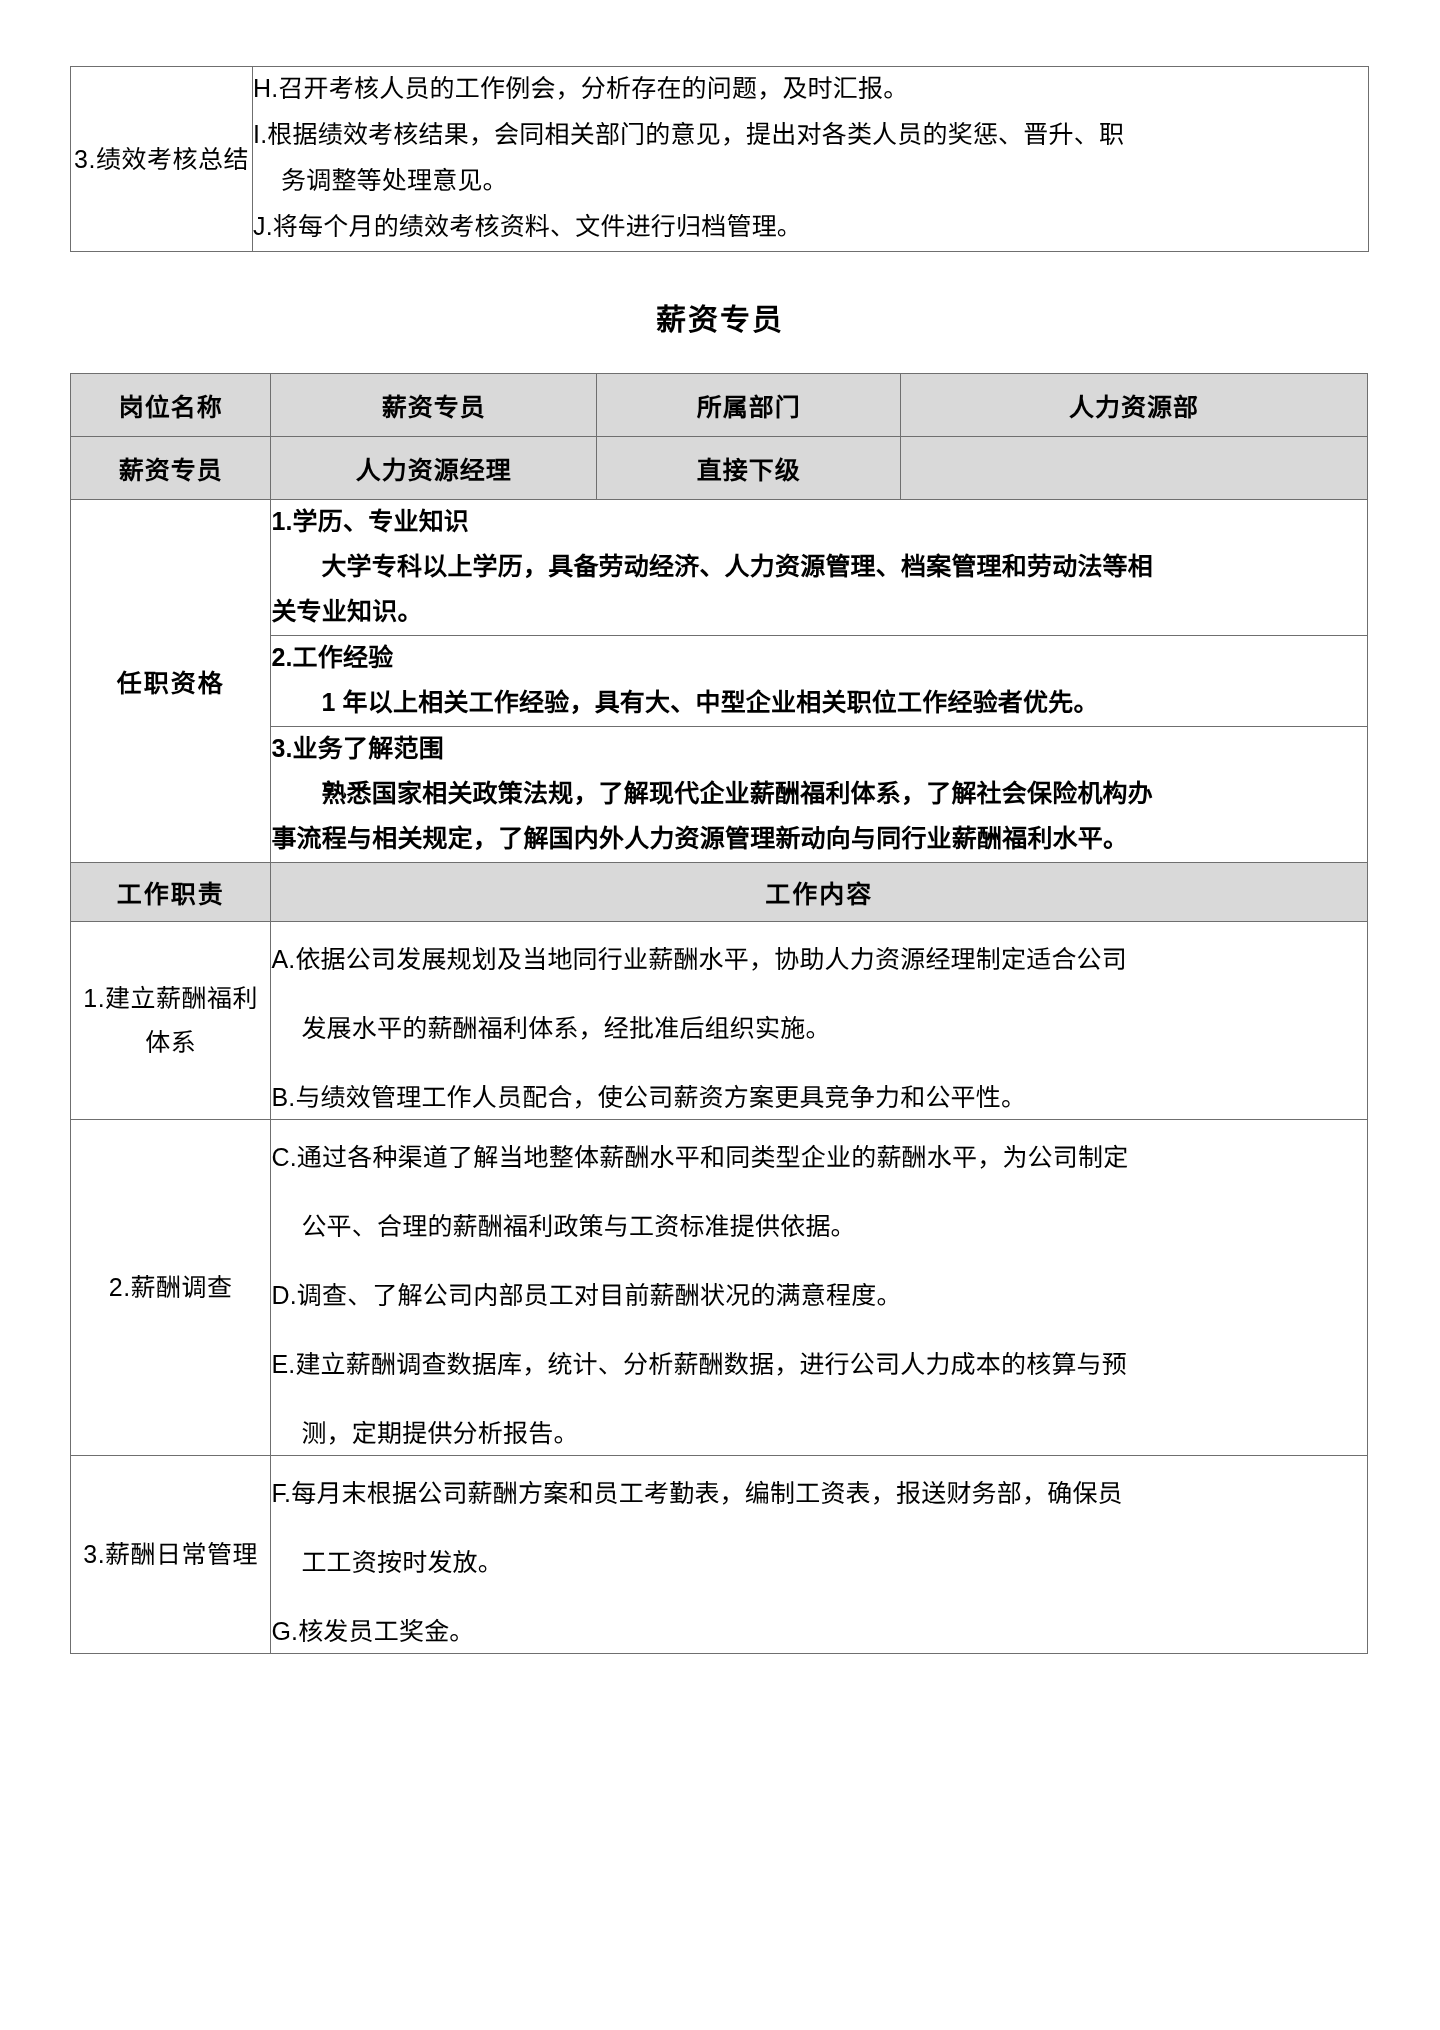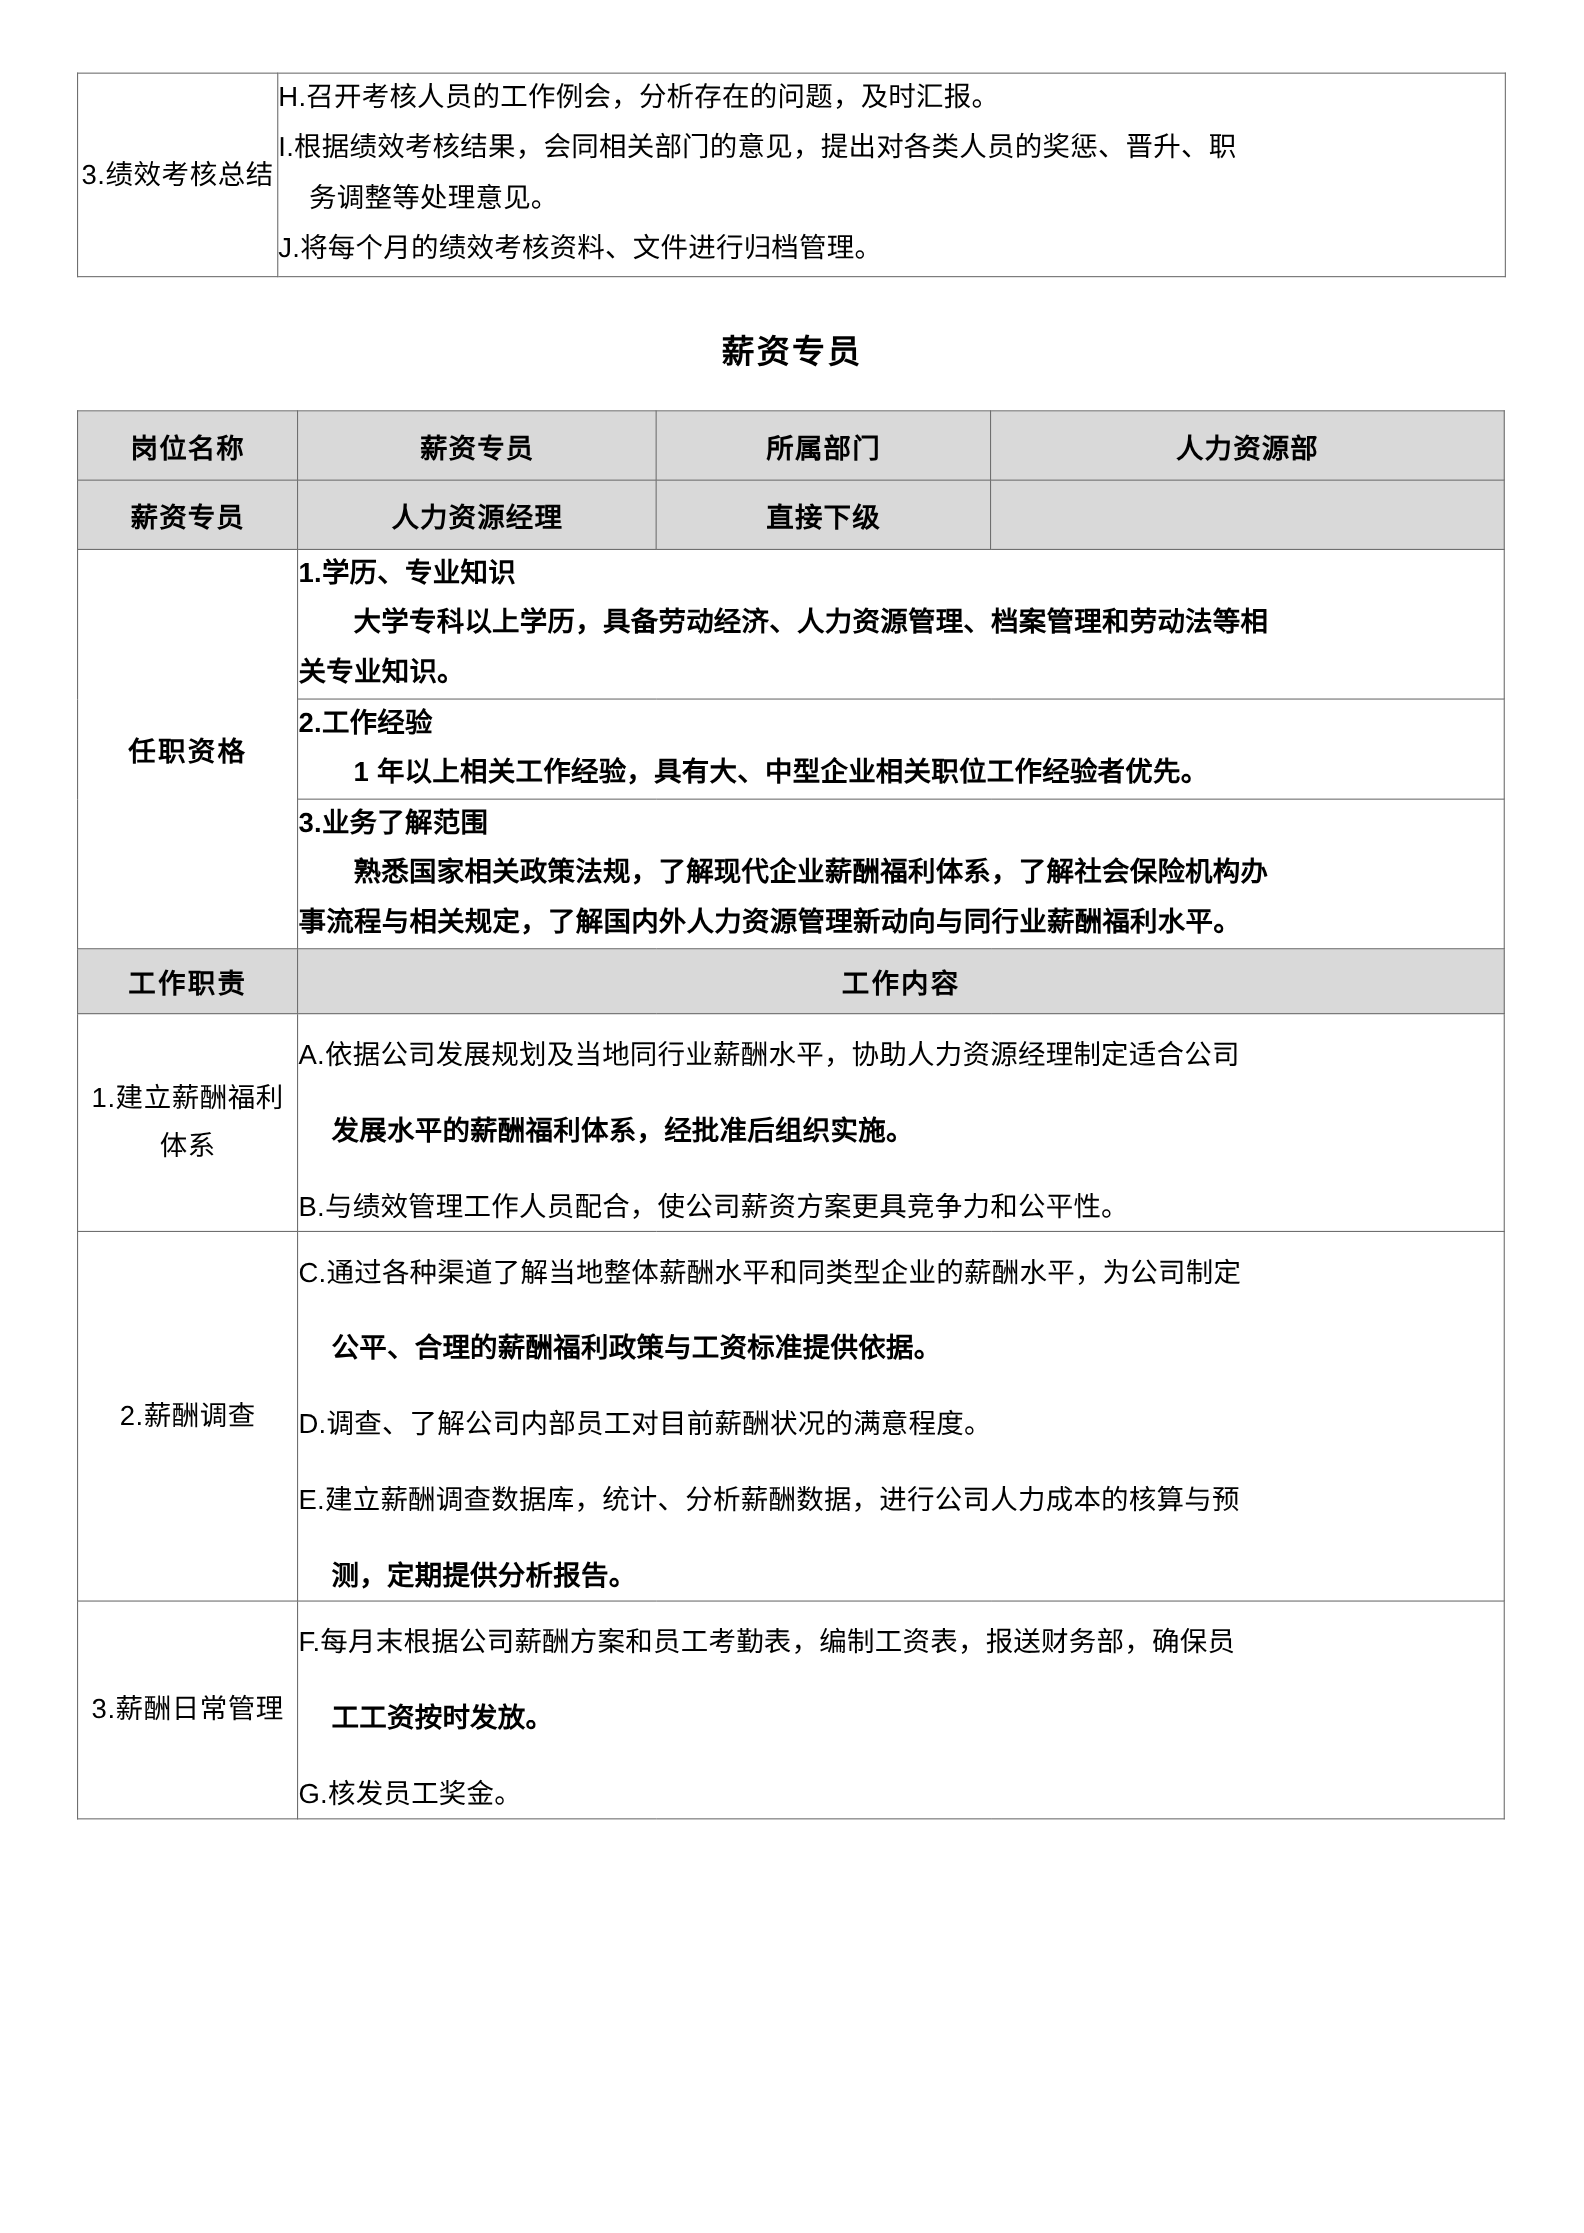--- a/index.html
+++ b/index.html
@@ -128,21 +128,20 @@
   .duty-body {
     padding: 16px 18px 18px 18px;
   }
   .duty-body p {
     margin: 0;
     padding: 16px 0 10px 0;
   }
   .duty-body p:last-child { padding-bottom: 0; }
   .duty-body p.cont {
     padding-left: 30px;
-    font-weight: bold;
   }
 </style>
 </head>
 <body>
 
 <div class="page">
 
   <table class="doc-table tbl-continued">
     <colgroup>
       <col style="width:182px">

